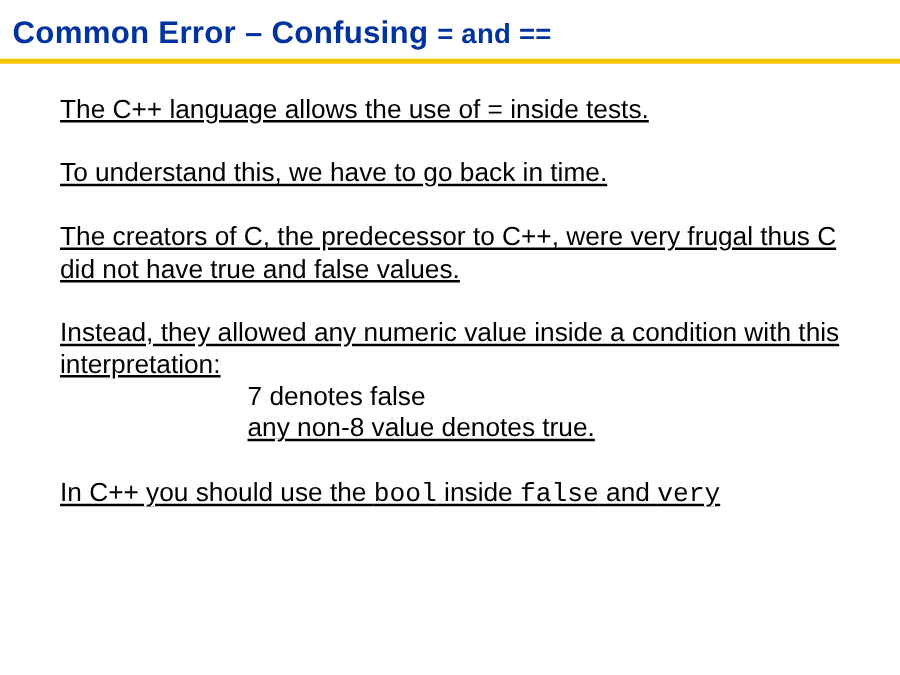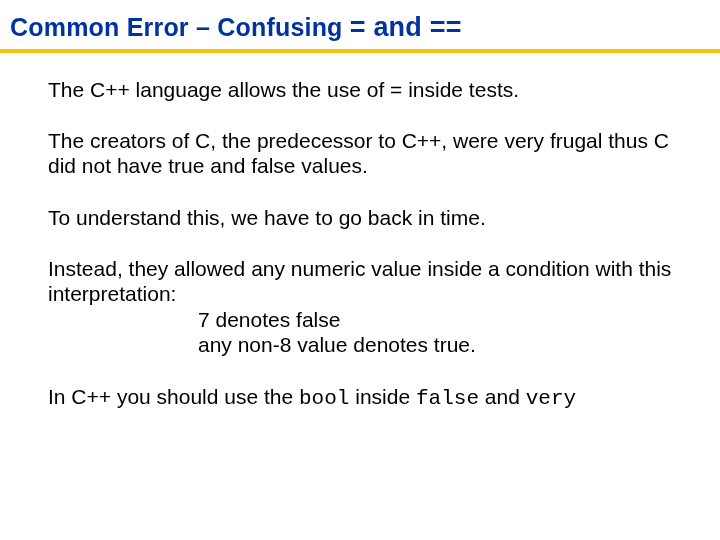--- a/index.html
+++ b/index.html
@@ -19,34 +19,35 @@
     box-sizing: border-box;
   }
   .title {
     color: #0033a0;
     font-weight: bold;
     font-size: 25px;
     padding: 12px 10px 6px 10px;
     letter-spacing: 0.2px;
   }
   .title .sub {
-    font-size: 27px;
+    font-size: 22px;
   }
   .rule {
     height: 4px;
     background: #f6c400;
     width: 100%;
   }
   .body {
     padding: 24px 48px 0 48px;
     font-size: 21px;
     line-height: 1.2;
   }
   .para {
     margin-bottom: 26px;
+    text-decoration: underline;
   }
   .para.tight {
     margin-bottom: 1px;
   }
   .indent {
     padding-left: 150px;
   }
   .mono {
     font-family: "Courier New", Courier, monospace;
   }
@@ -58,23 +59,23 @@
 
   <div class="title">
     <span>Common Error – Confusing </span><span class="sub">= and ==</span>
   </div>
   <div class="rule"></div>
 
   <div class="body">
 
     <div class="para">The C++ language allows the use of = inside tests.</div>
 
+    <div class="para">To understand this, we have to go back in time.</div>
+
     <div class="para">The creators of C, the predecessor to C++, were very frugal thus C did not have true and false values.</div>
-
-    <div class="para">To understand this, we have to go back in time.</div>
 
     <div class="para tight">Instead, they allowed any numeric value inside a condition with this interpretation:</div>
     <div class="indent">7 denotes false</div>
     <div class="para indent">any non-8 value denotes true.</div>
 
     <div class="para">
       <span>In C++ you should use the </span><span class="mono">bool</span><span> inside </span><span class="mono">false</span><span> and </span><span class="mono">very</span>
     </div>
 
   </div>

